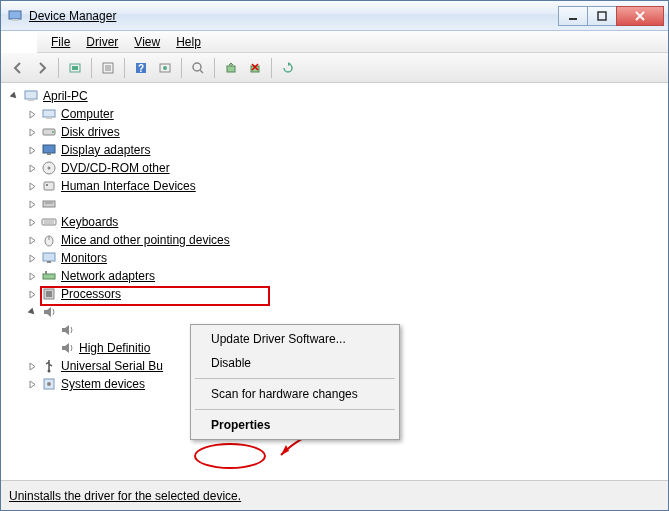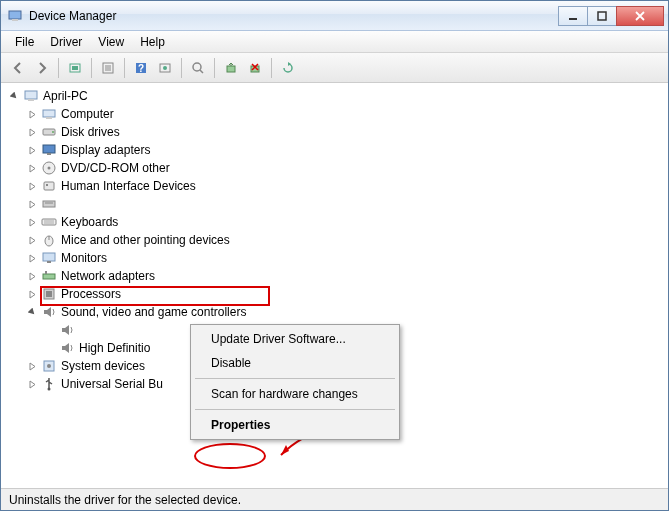--- a/index.html
+++ b/index.html
@@ -1,43 +1,43 @@
 <!DOCTYPE html>
 <html><head>
 <meta charset="utf-8">
 <style>
   * { margin: 0; padding: 0; box-sizing: border-box; }
   body { font-family: "Segoe UI", Tahoma, sans-serif; font-size: 12px; background: #fff; width: 669px; height: 511px; overflow: hidden; position: relative; }
-  .window { width: 669px; height: 511px; border: 1px solid #5a7ba0; background: #fff; display: flex; flex-direction: column; }
+  .window { width: 669px; height: 511px; border: 1px solid #5a7ba0; background: #fff; display: flex; flex-direction: column; text-decoration: underline; }
   .titlebar { height: 30px; background: linear-gradient(to bottom, #f9fbfd 0%, #e4ecf7 45%, #d7e4f3 46%, #e8f0fa 100%); display: flex; align-items: center; border-bottom: 1px solid #b0c4de; }
   .title-icon { width: 16px; height: 16px; margin: 0 6px; }
   .title-text { flex: 1; font-size: 12px; color: #000; }
   .win-btns { display: flex; height: 20px; margin-right: 4px; }
   .win-btn { width: 30px; height: 20px; border: 1px solid #8aa3c2; background: linear-gradient(to bottom,#f5f9fd,#dce8f6); display:flex;align-items:center;justify-content:center; margin-left:-1px; }
   .win-btn.close { width: 48px; background: linear-gradient(to bottom,#f2a09a,#d9534f); border-color:#b84b48; color:#fff; }
   .win-btn svg { display:block; }
-  .menubar { height: 22px; background: linear-gradient(to bottom,#fdfdfd,#ececec); border-bottom:1px solid #d4d4d4; display:flex; align-items:center; padding:0 6px; }
+  .menubar { height: 22px; background: linear-gradient(to bottom,#fdfdfd,#ececec); border-bottom:1px solid #d4d4d4; display:flex; align-items:center; padding:0 6px;margin-left:36px; }
   .menu-item { padding: 3px 8px; cursor: default; }
   .toolbar { height: 30px; background: linear-gradient(to bottom,#f9f9f9,#e8e8e8); border-bottom:1px solid #ccc; display:flex; align-items:center; padding:0 6px; gap:2px; }
   .tb-btn { width:22px; height:22px; display:flex; align-items:center; justify-content:center; border:1px solid transparent; }
   .tb-sep { width:1px; height:20px; background:#c0c0c0; margin:0 3px; }
   .content { flex:1; background:#fff; overflow:auto; padding:4px 8px; position:relative; }
   .tree { list-style:none; }
   .tree ul { list-style:none; padding-left: 18px; }
   .node { display:flex; align-items:center; height:18px; white-space:nowrap; }
   .exp { width:11px; height:11px; margin-right:3px; display:inline-flex; align-items:center; justify-content:center; }
   .exp svg { display:block; }
   .dev-icon { width:16px; height:16px; margin-right:4px; display:inline-flex; align-items:center; justify-content:center; }
   .highlight-box { position:absolute; border:2px solid #d80000; pointer-events:none; }
   .ctx-menu { position:absolute; left:190px; top:324px; width:210px; background:#f2f2f2; border:1px solid #a0a0a0; box-shadow:2px 2px 4px rgba(0,0,0,0.3); padding:2px; font-size:12px; }
   .ctx-item { padding:5px 12px 5px 18px; cursor:default; }
   .ctx-item.hover { background:#d6e8fb; border:1px solid #a3c6ee; padding:4px 11px 4px 17px; }
   .ctx-sep { height:1px; background:#c0c0c0; margin:3px 2px; }
   .ctx-item.bold { font-weight:bold; }
-  .statusbar { height:22px; background:#f0f0f0; border-top:1px solid #ccc; display:flex; align-items:center; padding:0 8px; font-size:12px; }
+  .statusbar { height:30px; background:#f0f0f0; border-top:1px solid #ccc; display:flex; align-items:center; padding:0 8px; font-size:12px; }
   .ellipse { position:absolute; border:2px solid #d80000; border-radius:50%; pointer-events:none; }
   .arrow { position:absolute; pointer-events:none; }
 </style>
 </head>
 <body>
 
 <div class="window">
   <div class="titlebar">
     <span class="title-icon">
       <svg width="16" height="16" viewBox="0 0 16 16">
@@ -341,21 +341,20 @@
                   <svg width="9" height="9">
                     <path d="M1 1 L7 4.5 L1 8 Z" fill="#595959" transform="rotate(45 4.5 4.5)"></path>
                   </svg>
                 </span>
                 <span class="dev-icon">
                   <svg width="16" height="16">
                     <path d="M3 6 L6 6 L10 3 L10 13 L6 10 L3 10 Z" fill="#888"></path>
                     <path d="M12 5 Q14 8 12 11" fill="none" stroke="#888"></path>
                   </svg>
                 </span>
-                <span>Sound, video and game controllers</span>
               </div>
               <ul>
                 <li>
                   <div class="node">
                     <span class="exp"></span>
                     <span class="dev-icon">
                       <svg width="16" height="16">
                         <path d="M3 6 L6 6 L10 3 L10 13 L6 10 L3 10 Z" fill="#888"></path>
                         <path d="M12 5 Q14 8 12 11" fill="none" stroke="#888"></path>
                       </svg>
@@ -379,41 +378,41 @@
             </li>
             <li>
               <div class="node">
                 <span class="exp">
                   <svg width="9" height="9">
                     <path d="M2 1 L7 4.5 L2 8 Z" fill="none" stroke="#888"></path>
                   </svg>
                 </span>
                 <span class="dev-icon">
                   <svg width="16" height="16">
+                    <path d="M8 2 L8 12 M8 4 L5 6 M8 6 L11 8" fill="none" stroke="#555" stroke-width="1.5"></path>
+                    <circle cx="8" cy="13" r="1.5" fill="#555"></circle>
+                  </svg>
+                </span>
+                <span>Universal Serial Bu</span>
+              </div>
+            </li>
+            <li>
+              <div class="node">
+                <span class="exp">
+                  <svg width="9" height="9">
+                    <path d="M2 1 L7 4.5 L2 8 Z" fill="none" stroke="#888"></path>
+                  </svg>
+                </span>
+                <span class="dev-icon">
+                  <svg width="16" height="16">
                     <rect x="3" y="3" width="10" height="10" fill="#dbe7f5" stroke="#7a98bc"></rect>
                     <circle cx="8" cy="8" r="2" fill="#888"></circle>
                   </svg>
                 </span>
                 <span>System devices</span>
-              </div>
-            </li>
-            <li>
-              <div class="node">
-                <span class="exp">
-                  <svg width="9" height="9">
-                    <path d="M2 1 L7 4.5 L2 8 Z" fill="none" stroke="#888"></path>
-                  </svg>
-                </span>
-                <span class="dev-icon">
-                  <svg width="16" height="16">
-                    <path d="M8 2 L8 12 M8 4 L5 6 M8 6 L11 8" fill="none" stroke="#555" stroke-width="1.5"></path>
-                    <circle cx="8" cy="13" r="1.5" fill="#555"></circle>
-                  </svg>
-                </span>
-                <span>Universal Serial Bu</span>
               </div>
             </li>
           </ul>
       </li>
     </ul>
 
     <div class="highlight-box" style="left:39px; top:203px; width:230px; height:20px;"></div>
     <div class="ellipse" style="left:193px; top:360px; width:72px; height:26px;"></div>
     <svg class="arrow" style="left:270px; top:342px;" width="60" height="40">
       <path d="M55 5 Q30 10 10 30" fill="none" stroke="#d80000" stroke-width="2"></path>

